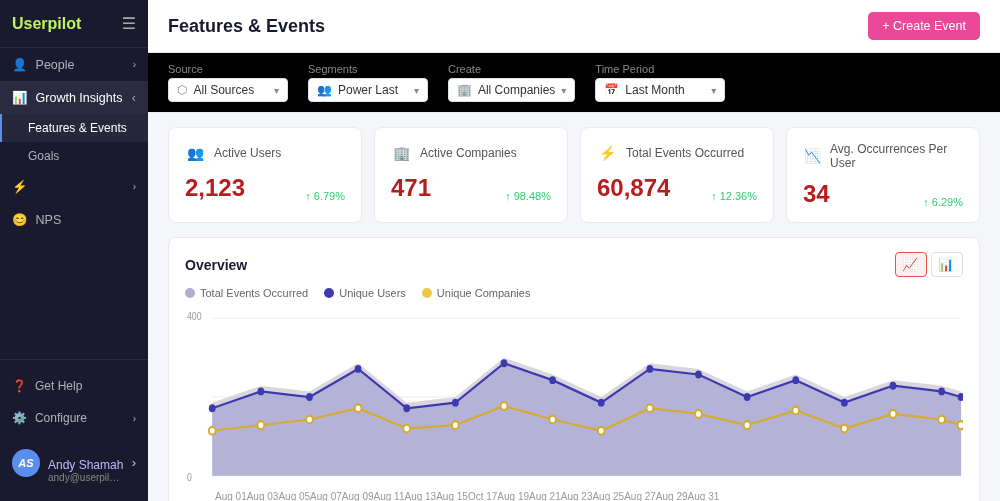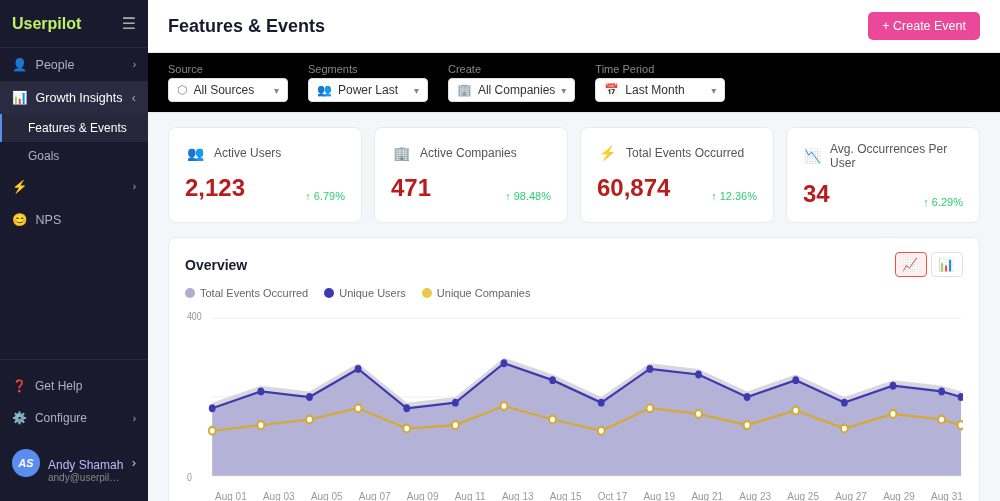--- a/index.html
+++ b/index.html
@@ -58,21 +58,21 @@
     .overview-header { display: flex; align-items: center; justify-content: space-between; margin-bottom: 10px; }
     .overview-title { font-size: 14px; font-weight: 600; color: #1a1a2e; }
     .chart-type-btns { display: flex; gap: 4px; }
     .chart-type-btn { border: 1px solid #dde0e8; background: #fff; border-radius: 4px; padding: 4px 7px; cursor: pointer; font-size: 13px; color: #888; }
     .chart-type-btn.active { background: #fff0f0; border-color: #e8534a; color: #e8534a; }
     .legend { display: flex; gap: 16px; margin-bottom: 8px; }
     .legend-item { display: flex; align-items: center; gap: 5px; font-size: 11px; color: #666; }
     .legend-dot { width: 10px; height: 10px; border-radius: 50%; }
     .chart-container { position: relative; height: 180px; }
     svg.chart { width: 100%; height: 100%; }
-    .x-axis-labels { display: flex; justify-content: space-between; padding: 4px 0 0 30px; }
+    .x-axis-labels { display: flex; padding: 4px 0 0 30px; }
     .x-label { font-size: 10px; color: #999; }
   </style>
 </head>
 <body>
 
 <nav class="sidebar">
   <div class="sidebar-logo">
     <span class="sidebar-logo-text">Userpilot</span>
     <span class="sidebar-toggle">☰</span>
   </div>

